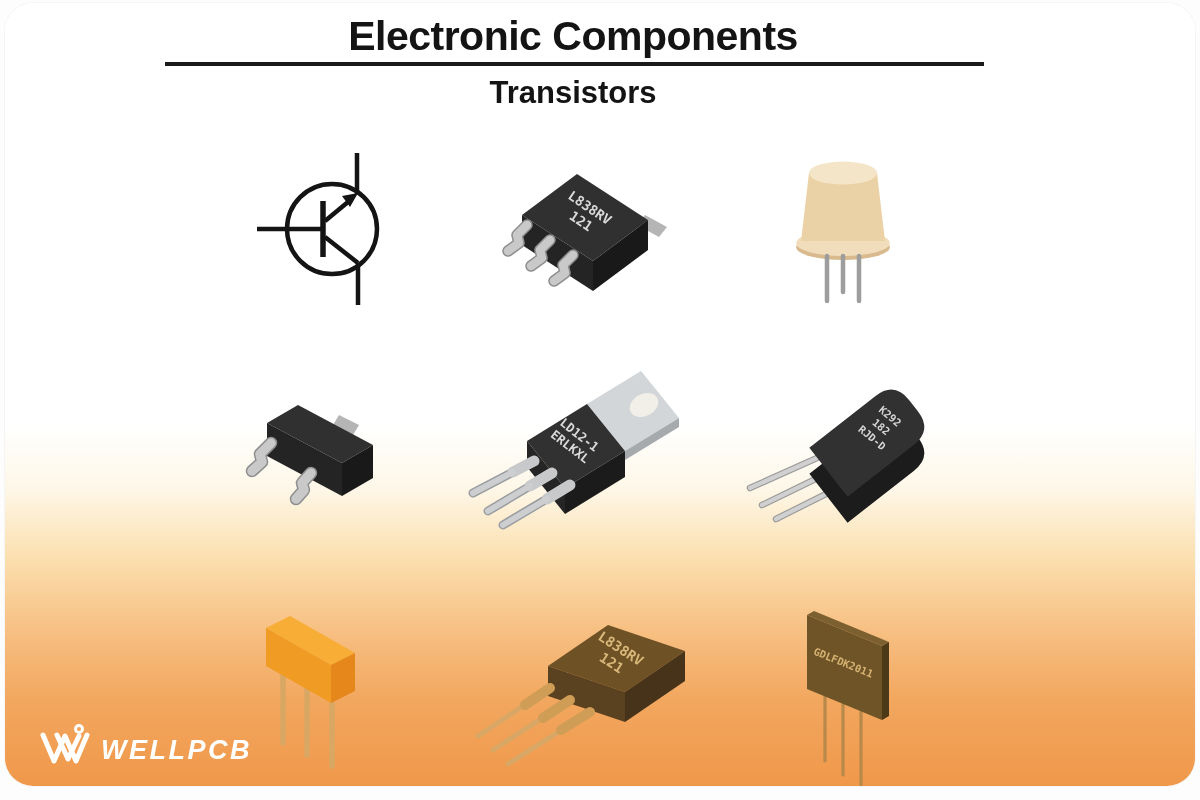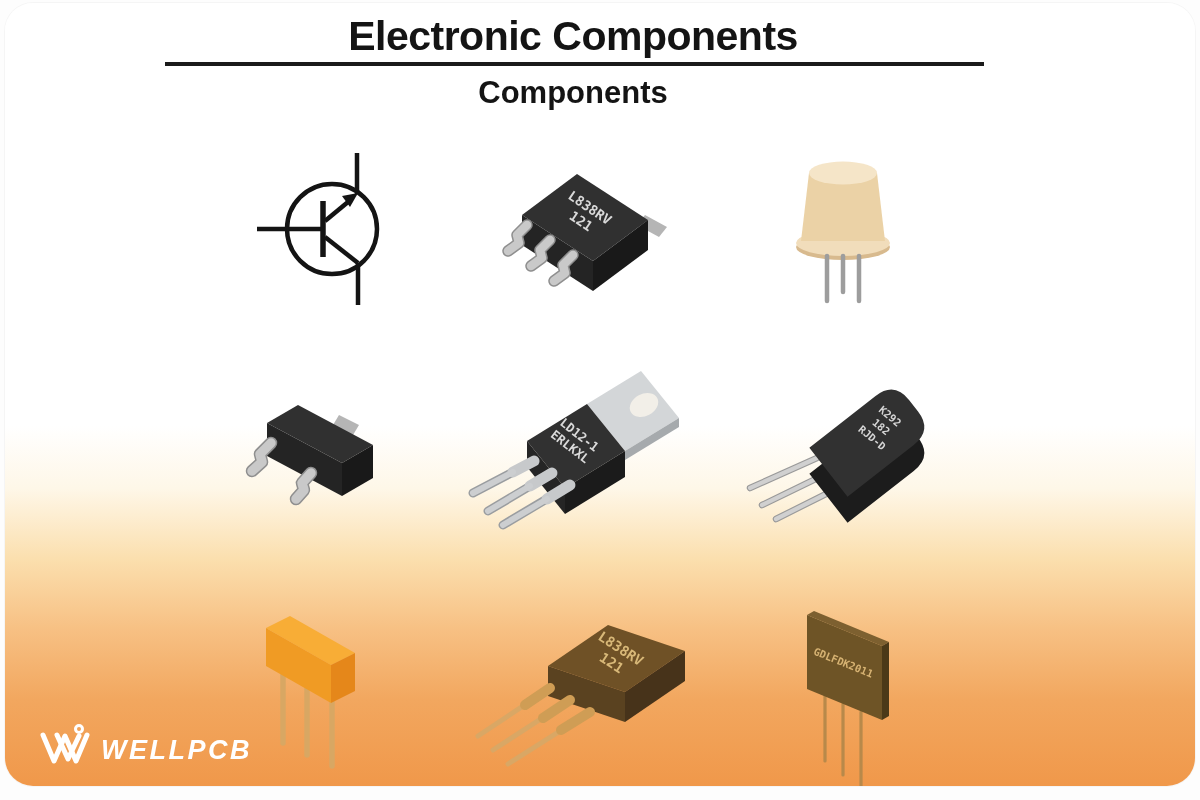--- a/index.html
+++ b/index.html
@@ -20,21 +20,21 @@
              letter-spacing:2.5px;font-size:27px;fill:#ffffff;}
 </style>
 </head>
 <body>
 
 <div class="stage">
   <div class="card">
 
     <div class="title">Electronic Components</div>
     <div class="rule"></div>
-    <div class="subtitle">Components</div>
+    <div class="subtitle">Transistors</div>
 
     <svg class="comp" style="left:240px;top:130px" width="220" height="180" viewBox="0 0 220 180">
       <g stroke="#141414" stroke-width="4.5" fill="none" stroke-linecap="butt">
         <circle cx="87" cy="96" r="45"></circle>
         <line x1="78" y1="68" x2="78" y2="124" stroke-width="5.5"></line>
         <line x1="12" y1="96" x2="76" y2="96"></line>
         <line x1="112" y1="20" x2="112" y2="61"></line>
         <line x1="80" y1="88" x2="103" y2="69"></line>
         <line x1="80" y1="104" x2="113" y2="130"></line>
         <line x1="113" y1="130" x2="113" y2="172"></line>

